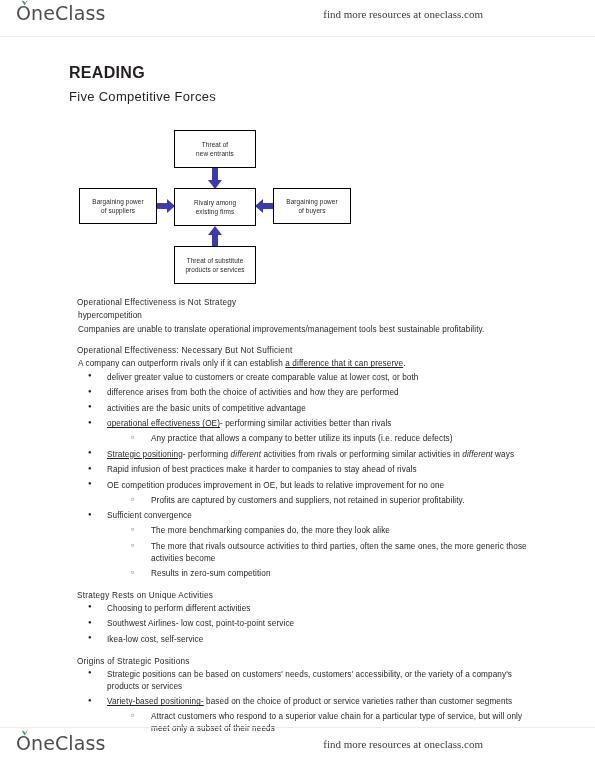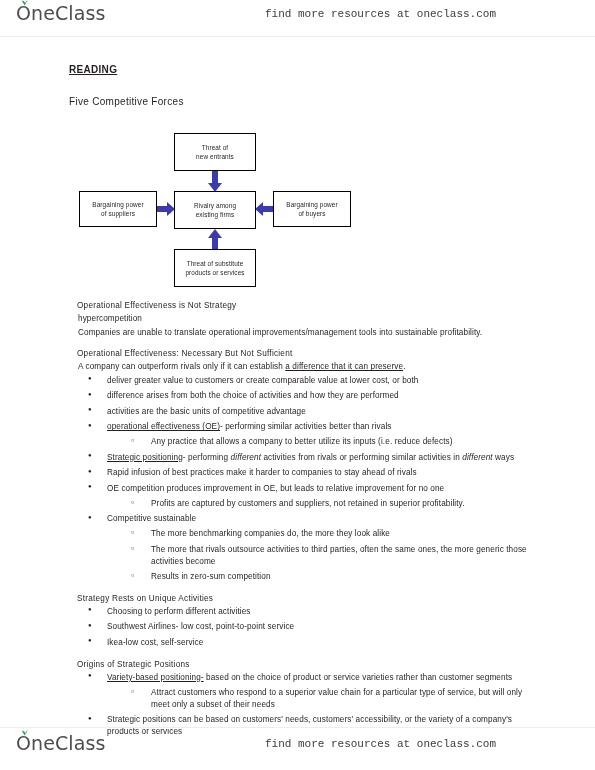--- a/index.html
+++ b/index.html
@@ -46,25 +46,25 @@
   }
   .leaf {
     position: absolute;
     left: 5px;
     top: -5px;
     width: 7px;
     height: 7px;
   }
   .brandbar .tagline {
     position: absolute;
-    right: 26px;
+    right: 39px;
     top: 8px;
     font-size: 11px;
     color: #3b3b3b;
-    font-family: Liberation Mono, monospace;
+    font-family: Liberation Serif, serif;
   }
   .rule {
     position: absolute;
     left: 0;
     width: 595px;
     height: 1px;
     background: #ededed;
   }
   .rule.top { top: 36px; }
   .rule.bottom { top: 727px; }
@@ -73,28 +73,27 @@
   .page {
     position: absolute;
     left: 0;
     top: 44px;
     width: 595px;
     height: 683px;
     padding: 20px 56px 0 69px;
   }
 
   .doc-title {
-    font-size: 10px;
+    font-size: 16px;
     font-weight: bold;
-    text-decoration: underline;
     letter-spacing: 0.3px;
-    margin: 0 0 21px 0;
+    margin: 0 0 7px 0;
   }
   .subtitle {
-    font-size: 10px;
+    font-size: 13px;
     margin: 0 0 22px 0;
     letter-spacing: 0.3px;
   }
 
   
   .diagram {
     position: relative;
     width: 310px;
     height: 160px;
     margin: 4px 0 12px 0;
@@ -245,21 +244,21 @@
     <div class="arrow" style="left:185px; top:72px;">
       <svg width="20" height="16" viewBox="0 0 20 16">
         <rect x="8" y="5" width="12" height="6" fill="#3b3bb0"></rect>
         <polygon points="9,1 9,15 1,8" fill="#3b3bb0"></polygon>
       </svg>
     </div>
   </div>
 
   <div class="sec-head">Operational Effectiveness is Not Strategy</div>
   <div class="para">hypercompetition</div>
-  <div class="para">Companies are unable to translate operational improvements/management tools into sustainable profitability.</div>
+  <div class="para">Companies are unable to translate operational improvements/management tools best sustainable profitability.</div>
 
   <div class="sec-head">Operational Effectiveness: Necessary But Not Sufficient</div>
   <div class="para"><span>A company can outperform rivals only if it can establish </span><span class="u">a difference that it can preserve</span><span>.</span></div>
 
   <ul class="lvl1">
     <li>deliver greater value to customers or create comparable value at lower cost, or both</li>
     <li>difference arises from both the choice of activities and how they are performed</li>
     <li>activities are the basic units of competitive advantage</li>
     <li>
       <span class="u">operational effectiveness (OE)</span><span>- performing similar activities better than rivals</span>
@@ -271,45 +270,45 @@
       <span class="u">Strategic positioning</span><span>- performing </span><span class="it">different</span><span> activities from rivals or performing similar activities in </span><span class="it">different</span><span> ways</span>
     </li>
     <li>Rapid infusion of best practices make it harder to companies to stay ahead of rivals</li>
     <li>
       <span>OE competition produces improvement in OE, but leads to relative improvement for no one</span>
       <ul class="lvl2">
         <li>Profits are captured by customers and suppliers, not retained in superior profitability.</li>
       </ul>
     </li>
     <li>
-      <span>Competitive sustainable</span>
+      <span>Sufficient convergence</span>
       <ul class="lvl2">
         <li>The more benchmarking companies do, the more they look alike</li>
         <li>The more that rivals outsource activities to third parties, often the same ones, the more generic those activities become</li>
         <li>Results in zero-sum competition</li>
       </ul>
     </li>
   </ul>
 
   <div class="sec-head">Strategy Rests on Unique Activities</div>
   <ul class="lvl1">
     <li>Choosing to perform different activities</li>
     <li>Southwest Airlines- low cost, point-to-point service</li>
     <li>Ikea-low cost, self-service</li>
   </ul>
 
   <div class="sec-head">Origins of Strategic Positions</div>
   <ul class="lvl1">
+    <li>Strategic positions can be based on customers' needs, customers' accessibility, or the variety of a company's products or services</li>
     <li>
       <span class="u">Variety-based positioning-</span><span> based on the choice of product or service varieties rather than customer segments</span>
       <ul class="lvl2">
         <li>Attract customers who respond to a superior value chain for a particular type of service, but will only meet only a subset of their needs</li>
       </ul>
     </li>
-    <li>Strategic positions can be based on customers' needs, customers' accessibility, or the variety of a company's products or services</li>
   </ul>
 
 </div>
 
 <div class="rule bottom"></div>
 <div class="brandbar footer">
   <div class="logo-wrap">
     <span class="logo-text">OneClass</span>
     <svg class="leaf" viewBox="0 0 10 10">
       <path d="M5 9 C4 6 2 5 1 2 C4 2.5 5.5 4 6 6 C6.6 4 8 2.6 9.4 2.2 C8.2 5 6.4 6.2 5.6 9 Z" fill="#2f9e5e"></path>

